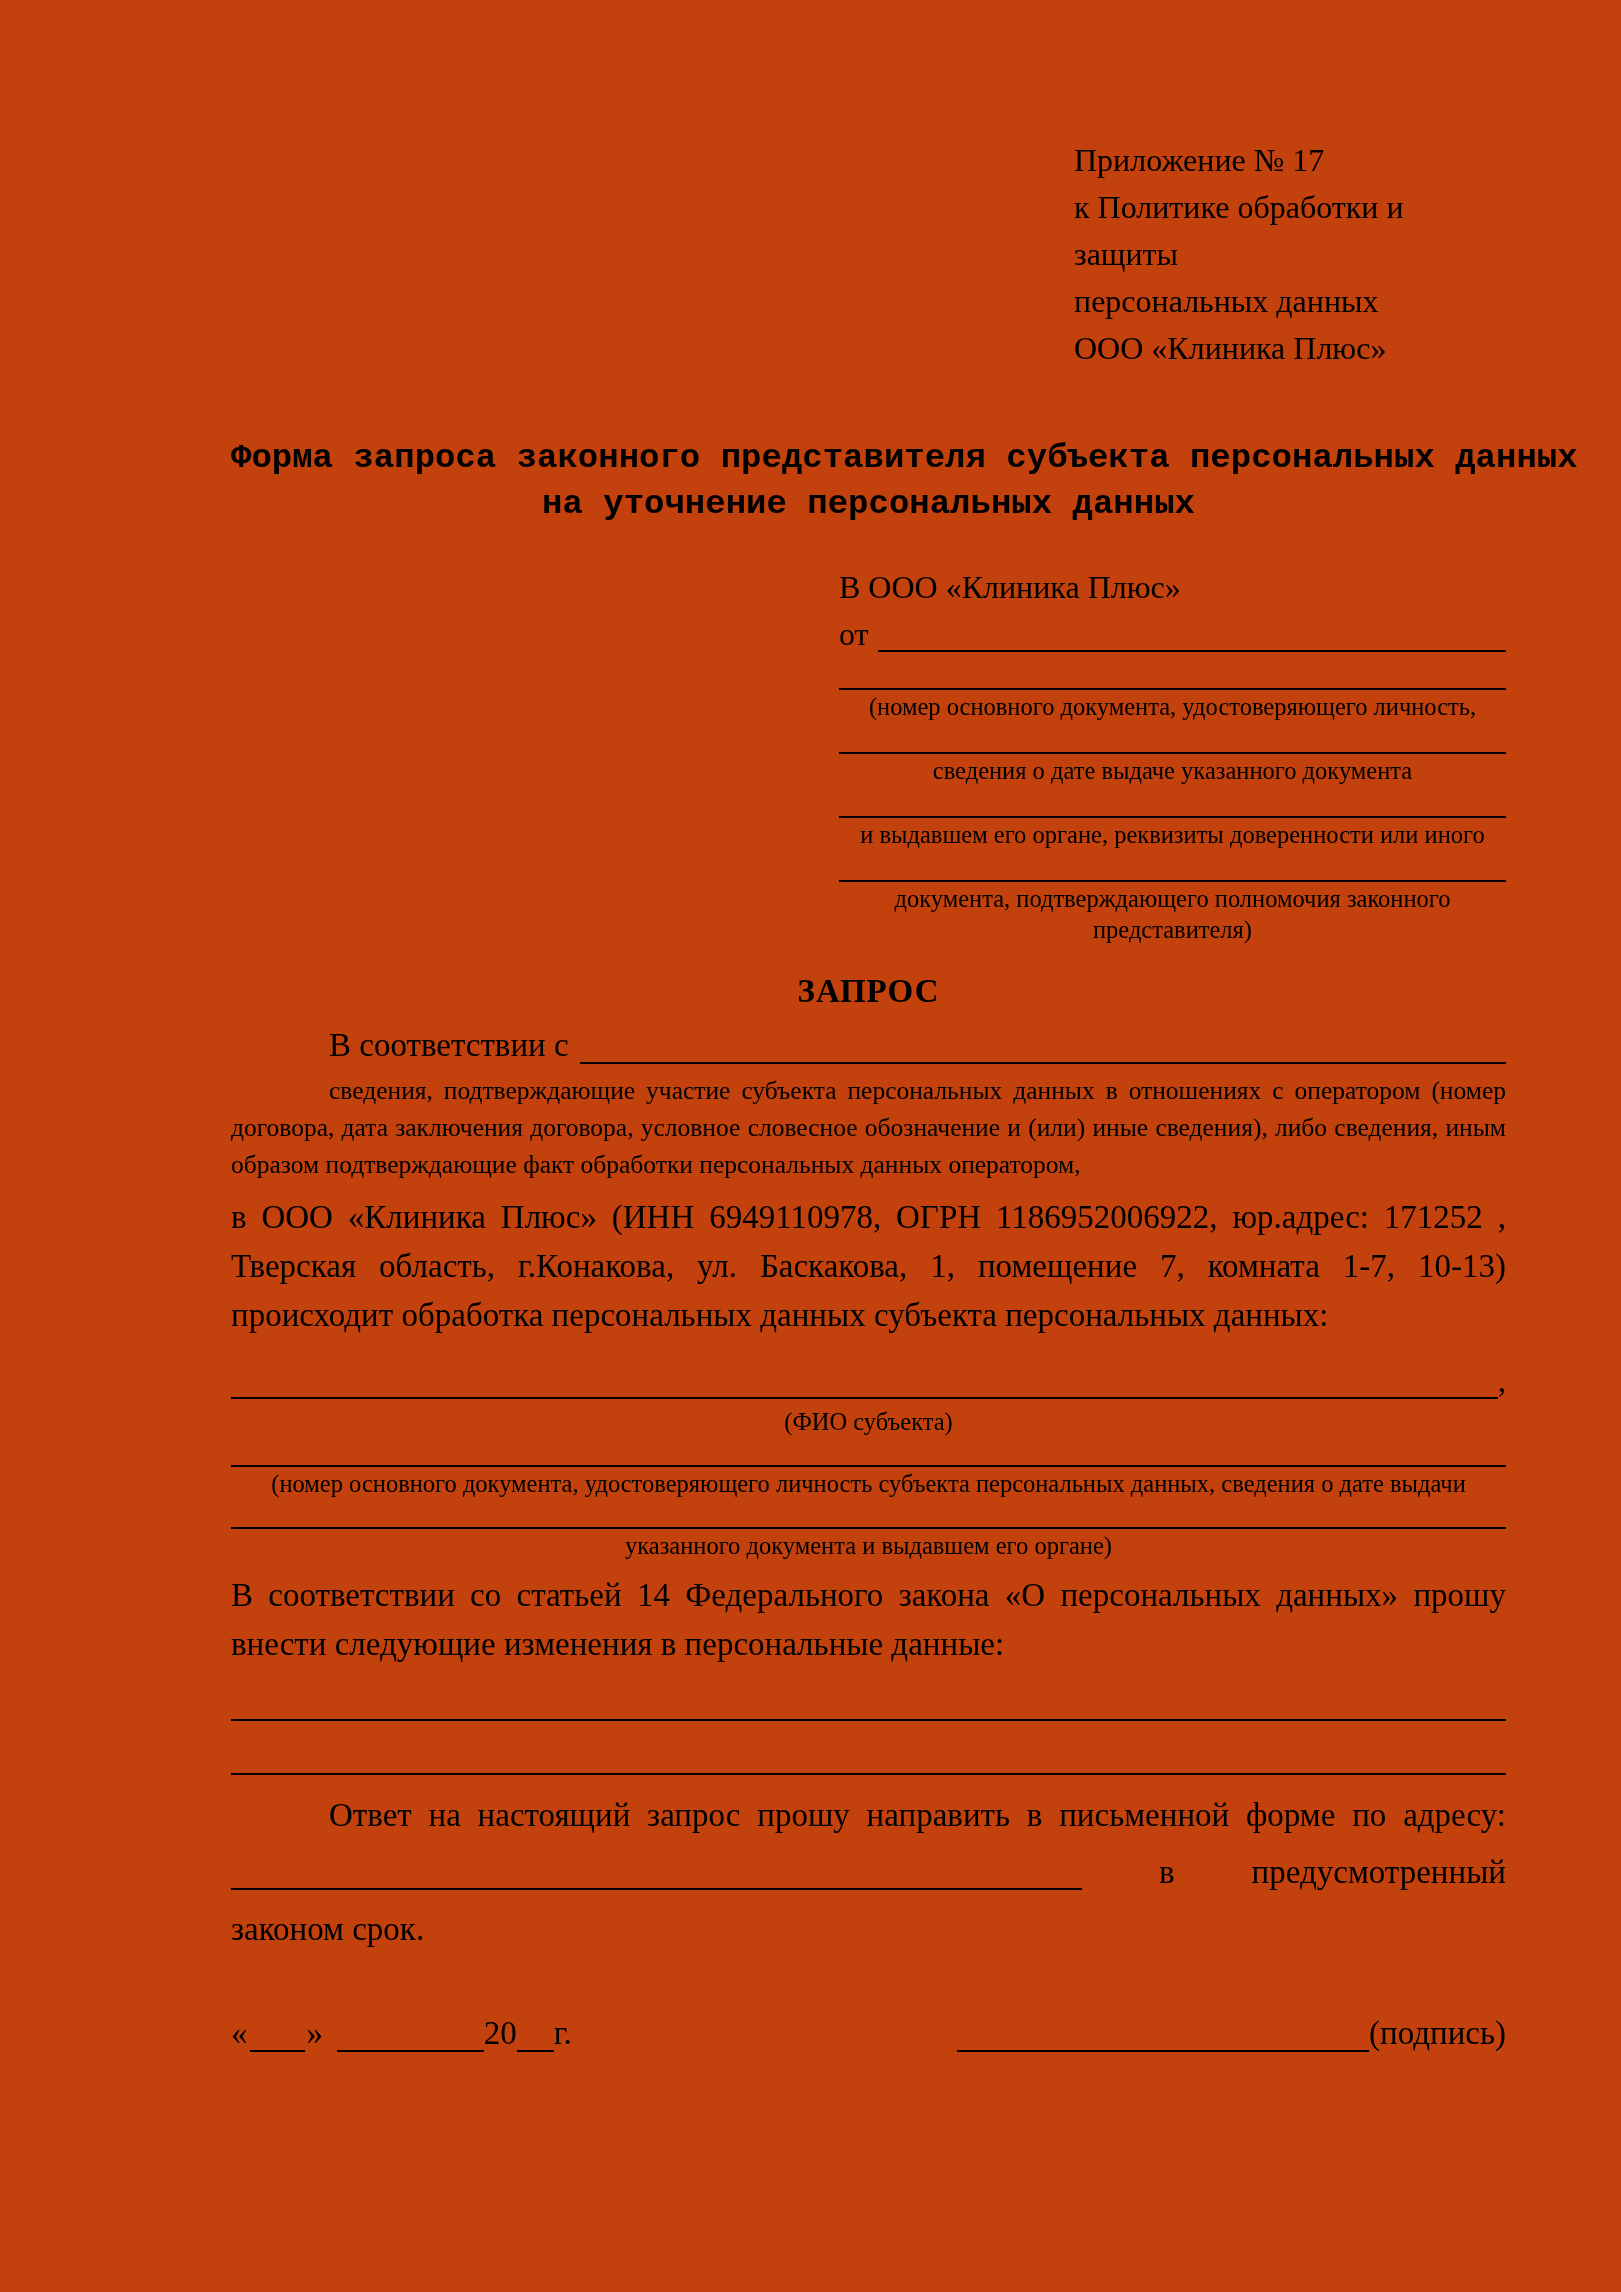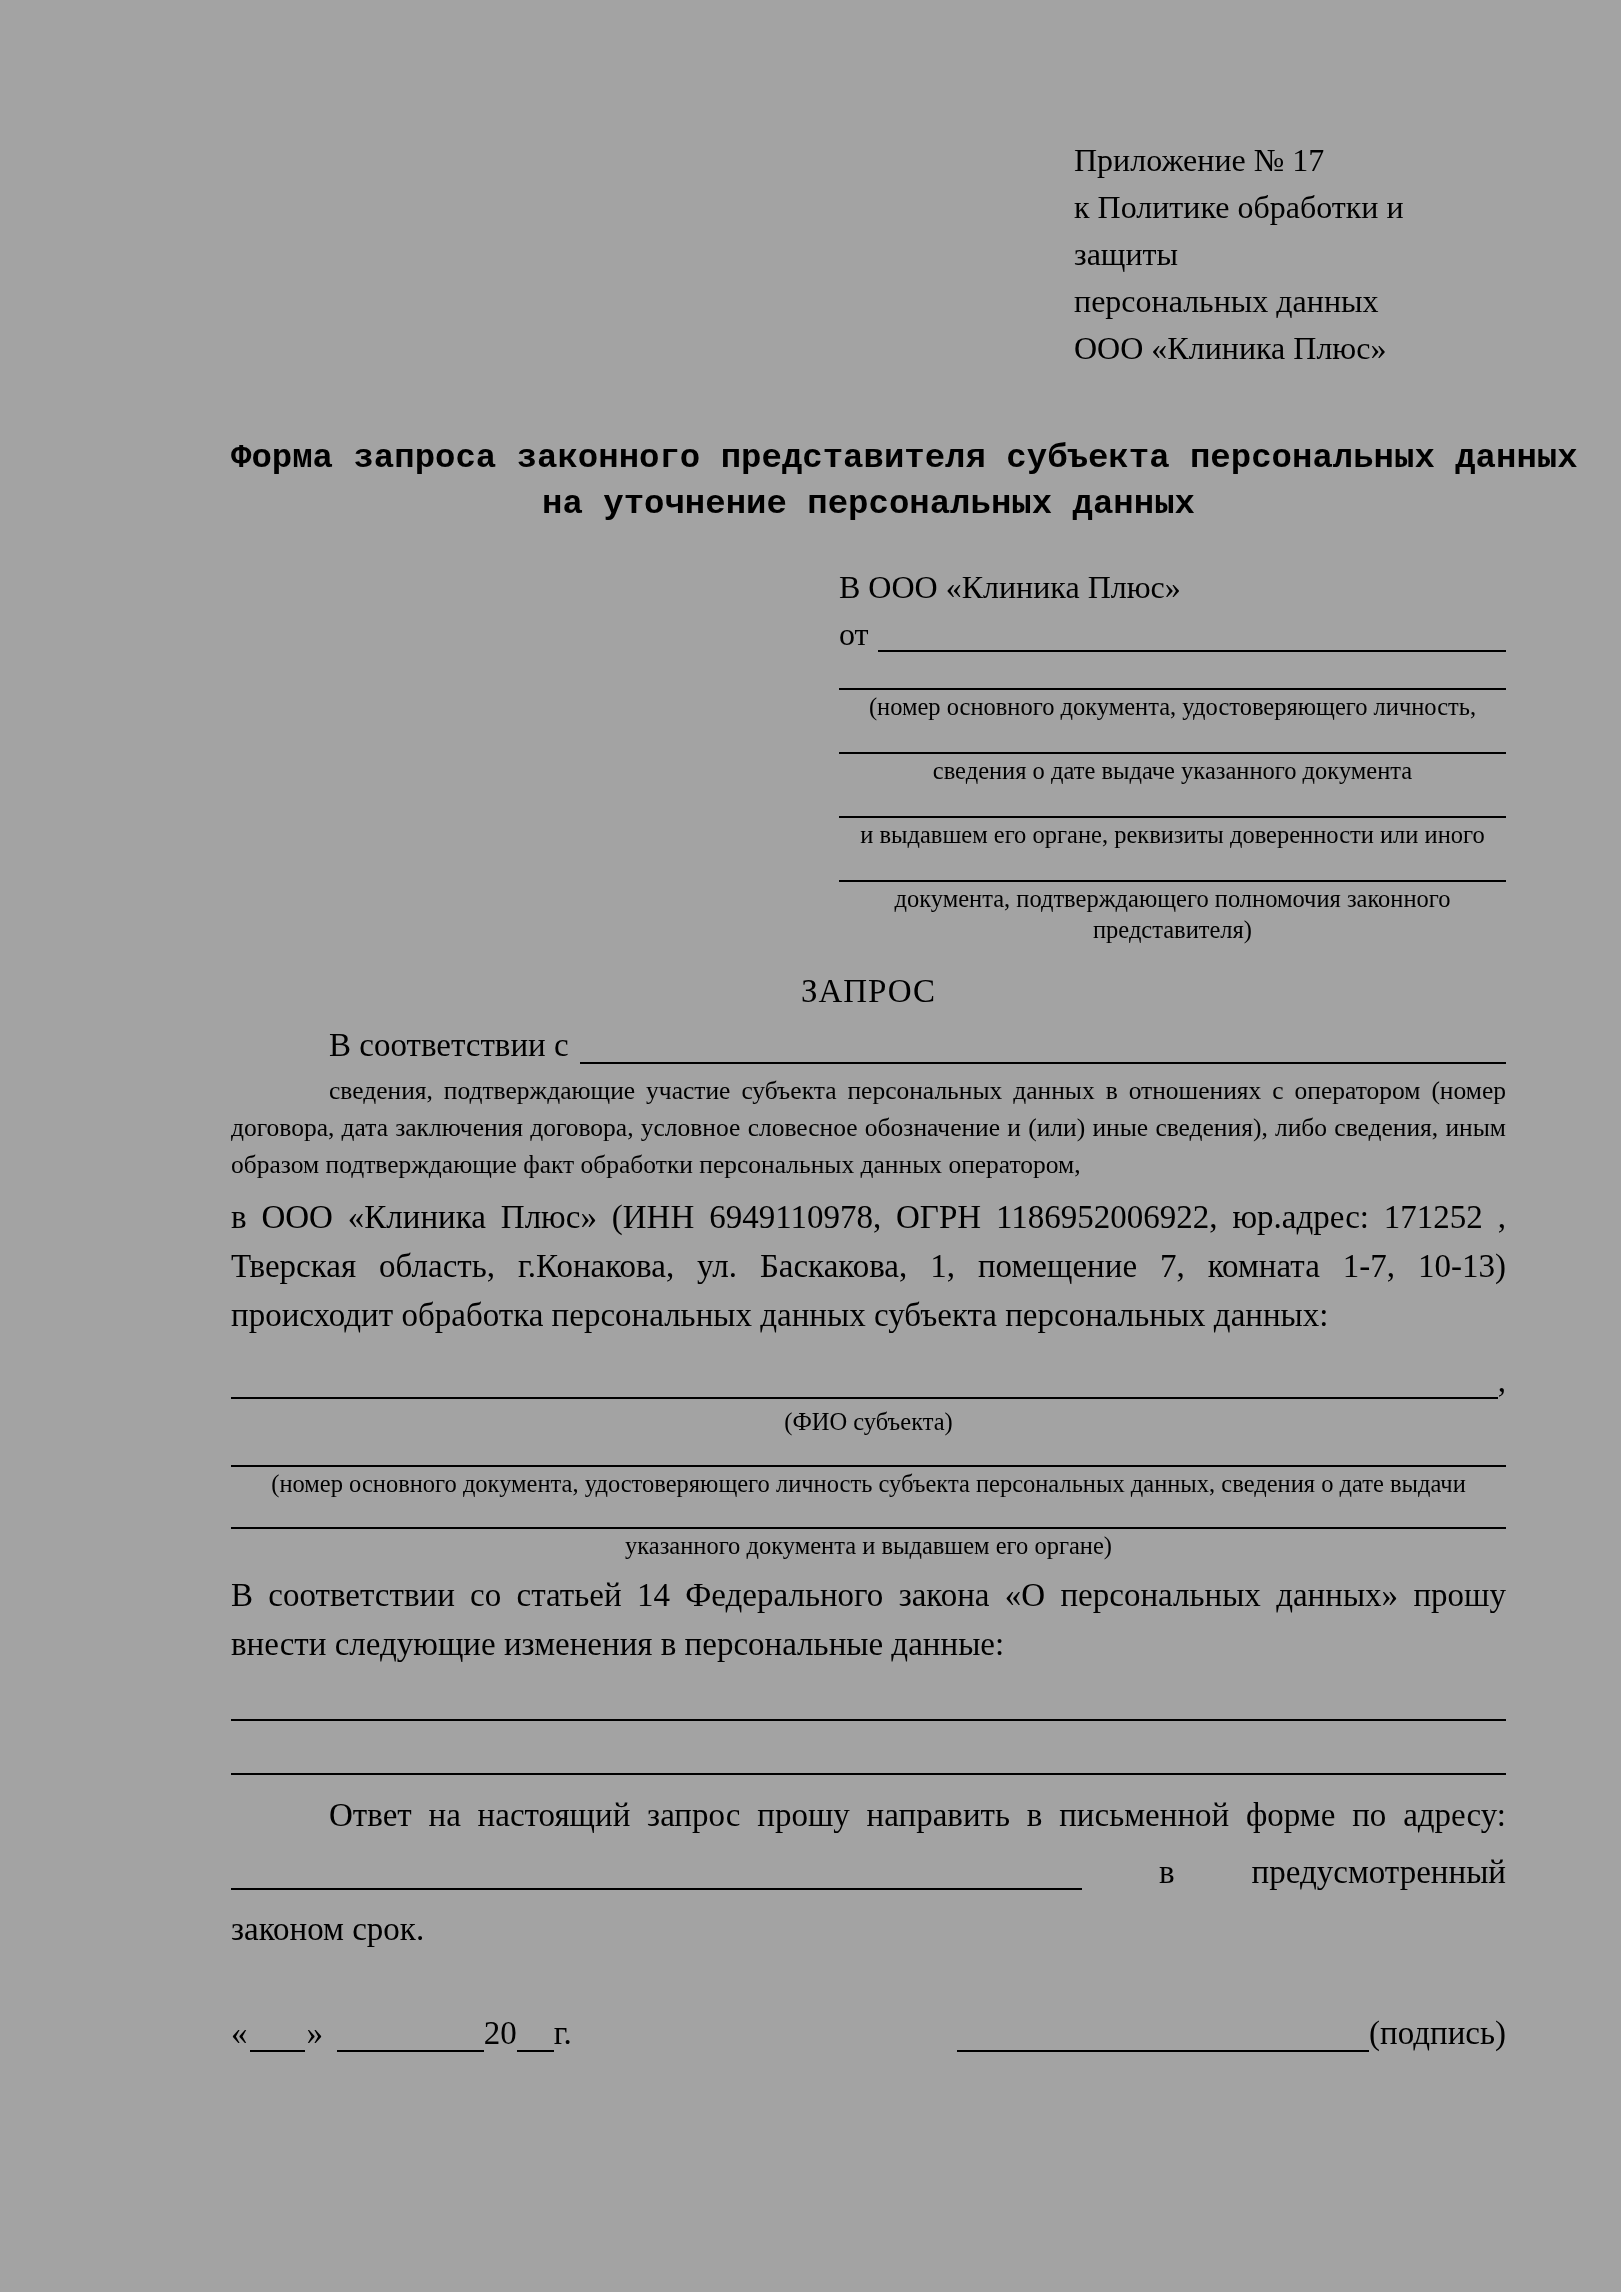--- a/index.html
+++ b/index.html
@@ -1,21 +1,21 @@
 <!DOCTYPE html>
 <html><head>
 <meta charset="utf-8">
 <style>
   * { margin:0; padding:0; box-sizing:border-box; }
   html,body { background:#ffffff; }
   .page {
     position:relative;
     width:1621px;
     height:2293px;
-    background:#a3a3a3;
+    background:#c2410c;
     color:#000000;
     font-family:"Liberation Serif","DejaVu Serif",serif;
     overflow:hidden;
   }
   .content {
     position:absolute;
     left:231px;
     top:0;
     width:1275px;
   }
@@ -64,20 +64,21 @@
     margin-top:1px;
   }
   .field { margin-top:29px; }
   
   .zapros {
     margin-top:23.5px;
     text-align:center;
     font-size:33px;
     line-height:47px;
     letter-spacing:1px;
+    font-weight:bold;
   }
   .accordance-row {
     display:flex;
     align-items:flex-end;
     font-size:33px;
     line-height:49px;
     margin-top:5.9px;
   }
   .accordance-row .acc-prefix { flex:0 0 auto; padding-left:98px; padding-right:11.8px; }
   .small-note {

